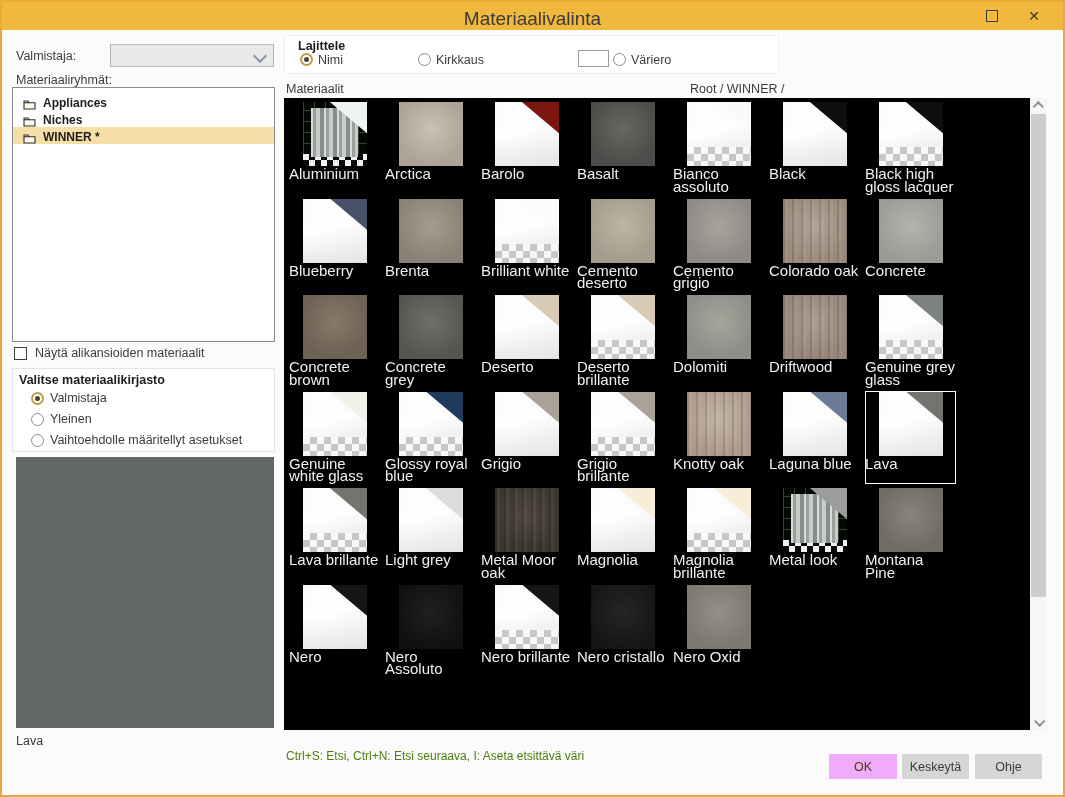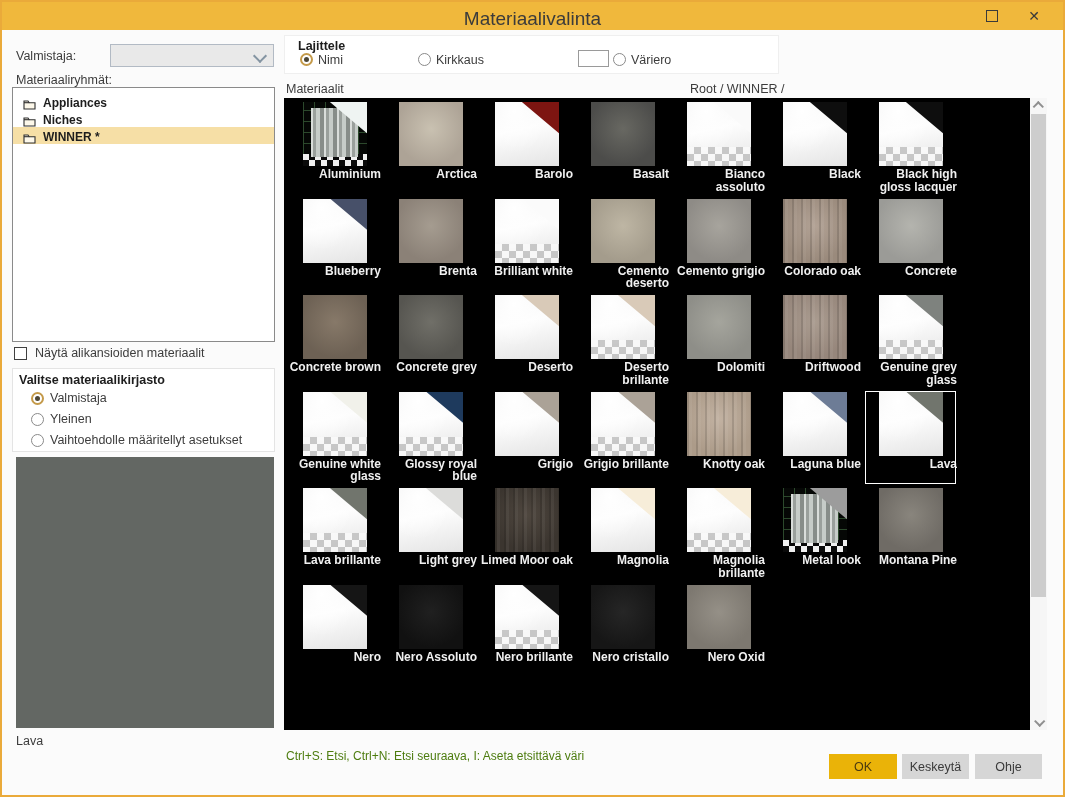--- a/index.html
+++ b/index.html
@@ -62,36 +62,36 @@
     radial-gradient(52px 62px at 30% 14%, #ffffff 0%, rgba(255,255,255,0) 68%),
     linear-gradient(168deg,#f3f3f3 0%,#fdfdfd 42%,#e4e4e4 100%);}
   .floor{position:absolute;left:0;right:0;bottom:0;height:19px;background:repeating-conic-gradient(#bdbdbd 0% 25%, #fafafa 0% 50%);background-size:14px 14px;opacity:.8;z-index:1;}
   .sw.metal{background:
     repeating-linear-gradient(0deg, rgba(46,76,46,.95) 0 1px, transparent 1px 11px),
     repeating-linear-gradient(90deg, rgba(46,76,46,.95) 0 1px, transparent 1px 11px),
     #050705;}
   .sw.metal::before{content:"";position:absolute;left:8px;right:9px;top:6px;bottom:9px;z-index:2;
     background:repeating-linear-gradient(90deg,#d9ddda 0 2px,#9aa09c 2px 5px,#c6ccc8 5px 9px,#878d89 9px 13px);}
   .sw.metal .floor{height:12px;background:repeating-conic-gradient(#0a0a0a 0% 25%, #f0f0f0 0% 50%);background-size:12px 12px;opacity:1;}
-  .mlabel{margin:2px auto 0 auto;width:92px;text-align:right;font-size:12px;line-height:12.5px;color:#f0f0f0;font-weight:bold;}
+  .mlabel{margin:2px auto 0 auto;width:92px;text-align:left;font-size:15px;line-height:12.5px;color:#f0f0f0;}
 
   
   .scrollbar{position:absolute;left:1028px;top:96px;width:17px;height:632px;background:#f6f6f6;}
   .sb-arrow{position:absolute;left:0;width:17px;height:16px;display:flex;align-items:center;justify-content:center;}
   .sb-arrow.up{top:0;}
   .sb-arrow.down{bottom:0;}
   .chev{width:6px;height:6px;border-top:2px solid #8f8f8f;border-left:2px solid #8f8f8f;}
   .chev.up{transform:rotate(45deg) translateY(1px);}
   .chev.down{transform:rotate(225deg) translateY(1px);}
   .sb-thumb{position:absolute;left:1px;top:16px;width:15px;height:483px;background:#cdcdcd;}
 
   
   .statusbar{position:absolute;left:284px;top:747px;font-size:12px;color:#4d7c0f;}
   .btn{position:absolute;top:752px;height:25px;border:none;font-size:12.5px;font-family:"Liberation Sans",sans-serif;color:#3a3a3a;background:#d6d6d6;cursor:default;}
-  .btn.primary{background:#eab308;color:#4a3a10;}
+  .btn.primary{background:#f0abfc;color:#4a3a10;}
 </style>
 </head>
 <body>
 
 <div class="stage">
   <div class="dialog">
 
     <div class="titlebar">
       <div class="title">Materiaalivalinta</div>
       <div class="win-btn maximize">
@@ -342,21 +342,21 @@
           <div class="mlabel">Lava brillante</div>
         </div>
         <div class="cell">
           <div class="sw gloss">
             <div class="corner" style="background: rgb(220, 220, 218);"></div>
           </div>
           <div class="mlabel">Light grey</div>
         </div>
         <div class="cell">
           <div class="sw" style="background-image: repeating-linear-gradient(90deg, rgba(0, 0, 0, 0.12) 0px, rgba(0, 0, 0, 0.12) 2px, rgba(255, 255, 255, 0.05) 2px, rgba(255, 255, 255, 0.05) 5px, rgba(0, 0, 0, 0) 5px, rgba(0, 0, 0, 0) 9px), radial-gradient(circle at 50% 42%, rgb(79, 71, 63) 0%, rgb(59, 53, 47) 72%);"></div>
-          <div class="mlabel">Limed Moor oak</div>
+          <div class="mlabel">Metal Moor oak</div>
         </div>
         <div class="cell">
           <div class="sw gloss">
             <div class="corner" style="background: rgb(247, 237, 217);"></div>
           </div>
           <div class="mlabel">Magnolia</div>
         </div>
         <div class="cell">
           <div class="sw gloss">
             <div class="floor"></div>

